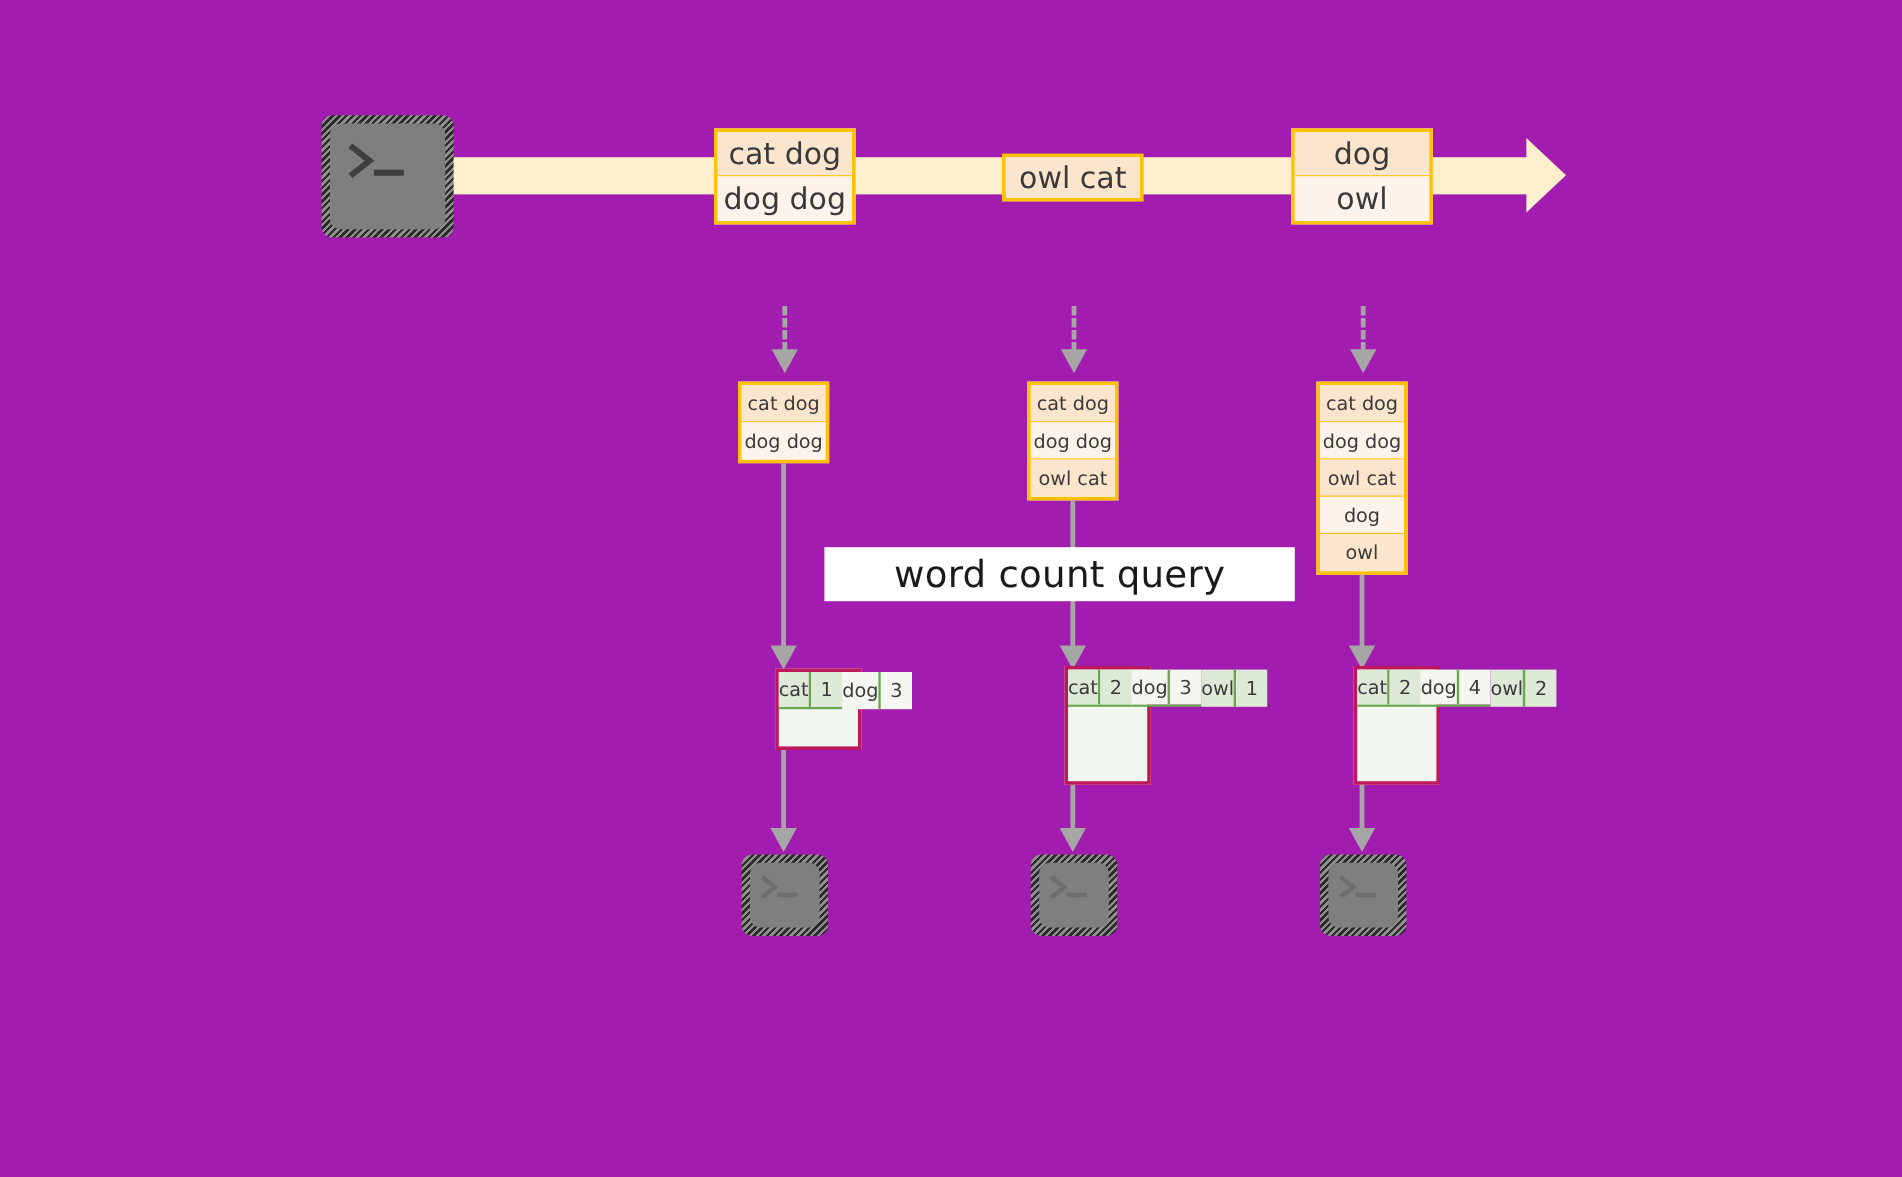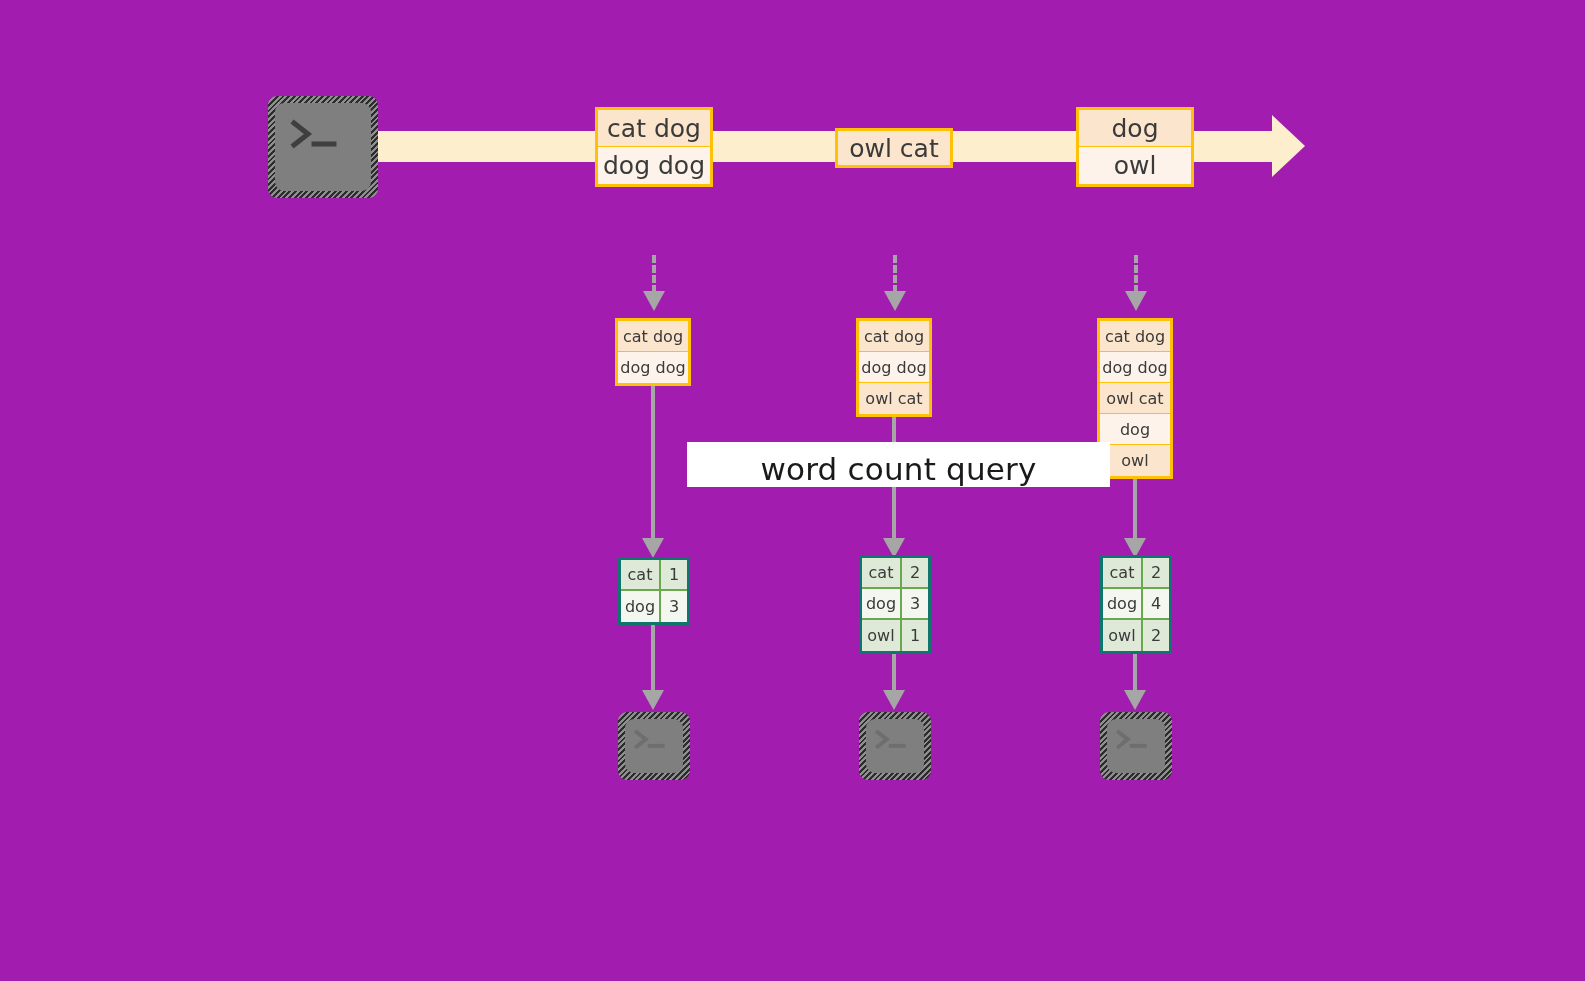--- a/index.html
+++ b/index.html
@@ -69,24 +69,25 @@
   .msg-cell.light { background: #fdf3ea; }
 
   
   .stack-big .msg-cell { font-size: 25px; height: 39px; }
   
   .stack-small .msg-cell { font-size: 16px; height: 31px; }
 
   
   .res-table {
     position: absolute;
-    border: 3px solid #0f766e;
-    display: flex;
-    flex-direction: column;
+    border: 3px solid #be185d;
+    display: flex;
+    flex-direction: row;
     background: #f1f6ee;
+    margin-left: 28px;
   }
   .res-row {
     display: flex;
     height: 31px;
     border-bottom: 2px solid #6aa84f;
   }
   .res-row:last-child { border-bottom: none; }
   .res-row.dark .res-word, .res-row.dark .res-count { background: #dfe9d8; }
   .res-row.light .res-word, .res-row.light .res-count { background: #f3f7f0; }
   .res-word {
@@ -193,21 +194,21 @@
 
   <div class="vline" style="left:651px; top:386px; height:155px;"></div>
   <div class="vhead" style="left:642px; top:538px;"></div>
 
   <div class="vline" style="left:892px; top:417px; height:124px;"></div>
   <div class="vhead" style="left:883px; top:538px;"></div>
 
   <div class="vline" style="left:1133px; top:479px; height:62px;"></div>
   <div class="vhead" style="left:1124px; top:538px;"></div>
 
-  <div class="query-label" style="left:687px; top:442px; width:423px; height:45px;align-items:flex-end;">
+  <div class="query-label" style="left:687px; top:456px; width:392px; height:45px;">
     <span>word count query</span>
   </div>
 
   <div class="res-table" style="left:618px; top:557px; width:72px; height:68px;">
     <div class="res-row dark">
       <div class="res-word">cat</div>
       <div class="res-count">1</div>
     </div>
     <div class="res-row light">
       <div class="res-word">dog</div>

